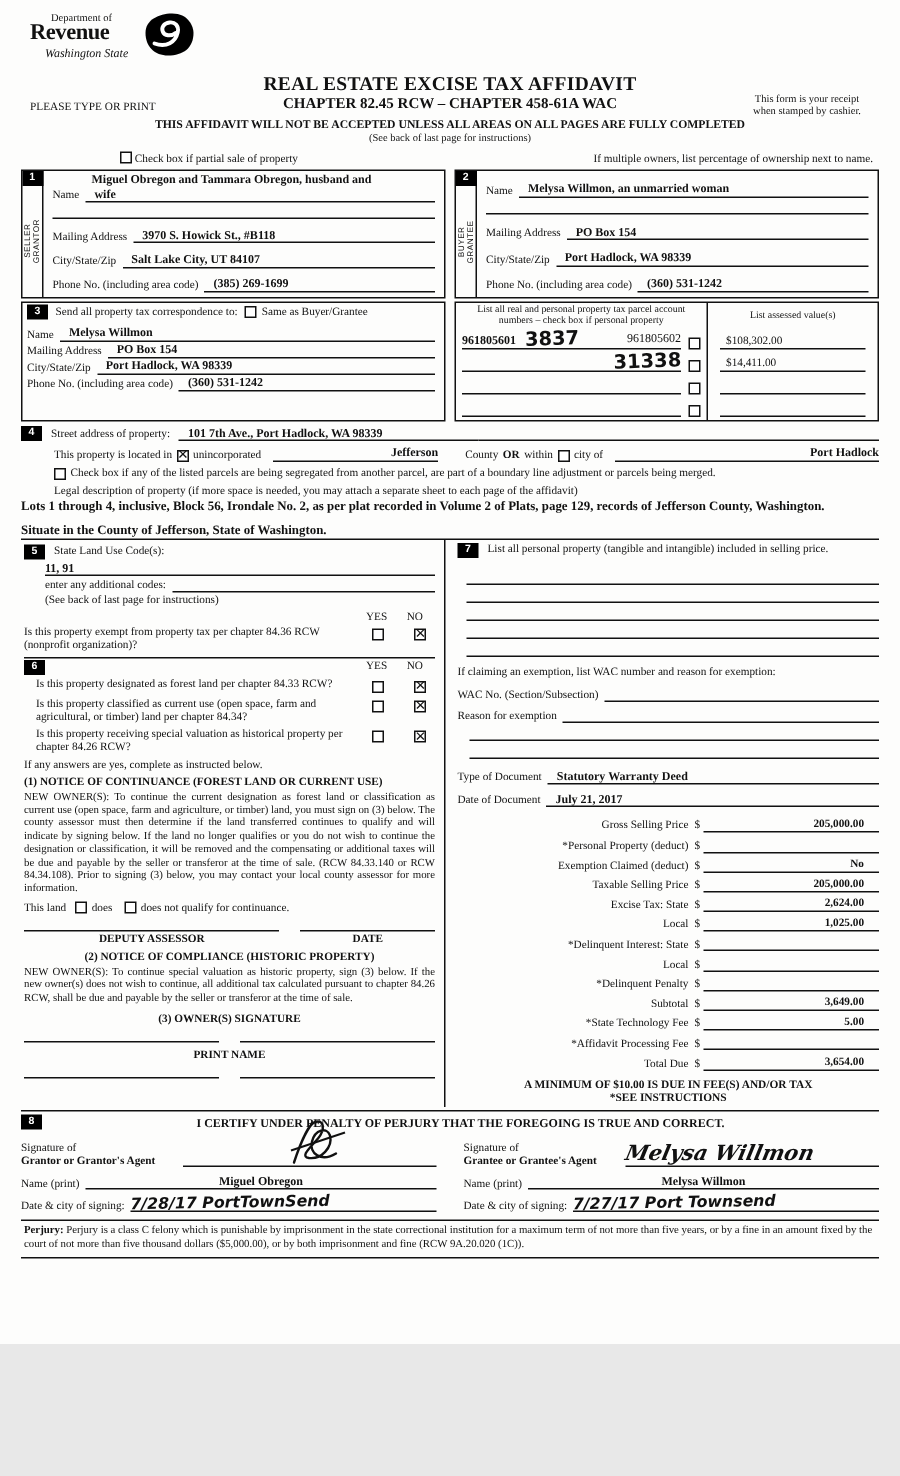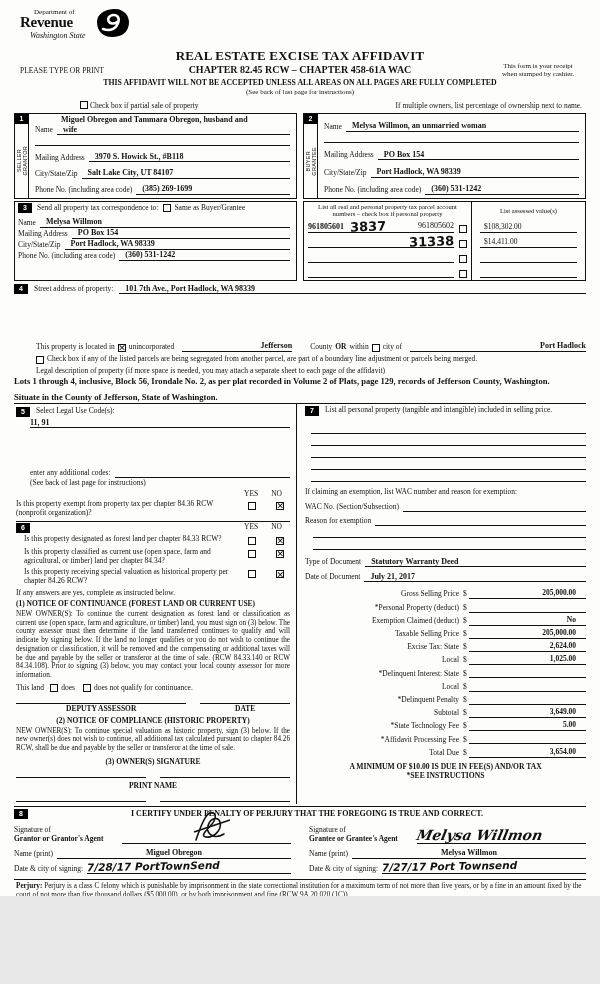--- a/index.html
+++ b/index.html
@@ -289,42 +289,42 @@
     <div class="row" style="margin-top:3px;">
       <span class="ind">This property is located in</span>
       <span class="cb checked" style="margin:0 3px;"></span>
       <span>unincorporated</span>
       <span class="ul val" style="width:110px; margin-left:8px; font-size:8px;">Jefferson</span>
       <span style="margin-left:18px;">County</span>
       <span class="b" style="margin-left:3px;">OR</span>
       <span style="margin-left:3px;">within</span>
       <span class="cb" style="margin:0 3px;"></span>
       <span>city of</span>
-      <span class="ul val grow" style="margin-left:8px; font-size:8px;margin-top:44px;">Port Hadlock</span>
+      <span class="ul val grow" style="margin-left:8px; font-size:8px;">Port Hadlock</span>
     </div>
     <div class="row" style="margin-top:3px;">
       <span class="cb ind" style="margin-right:3px;"></span>
       <span>Check box if any of the listed parcels are being segregated from another parcel, are part of a boundary line adjustment or parcels being merged.</span>
     </div>
     <div class="ind" style="margin-top:3px;">Legal description of property (if more space is needed, you may attach a separate sheet to each page of the affidavit)</div>
     <div class="legal">Lots 1 through 4, inclusive, Block 56, Irondale No. 2, as per plat recorded in Volume 2 of Plats, page 129, records of Jefferson County, Washington.</div>
     <div class="situate">Situate in the County of Jefferson, State of Washington.</div>
   </div>
 
   <div class="twocol">
 
     <div class="lcol">
       <div class="frow" style="align-items:center;">
         <span class="secnum">5</span>
-        <span style="padding-left:6px;">Select Legal Use Code(s):</span>
+        <span style="padding-left:6px;">State Land Use Code(s):</span>
       </div>
       <div class="frow">
           <span class="ul grow val" style="margin-left:14px; padding-left:0; font-size:8px;">11, 91</span>
         </div>
-      <div class="frow" style="margin-left:14px;margin-top:39px;">
+      <div class="frow" style="margin-left:14px;">
           <span class="lab">enter any additional codes:</span>
         <span class="ul grow"></span>
         </div>
       <div style="margin-left:14px; margin-top:1px;">(See back of last page for instructions)</div>
       <div class="yn-head">
         <span>YES</span>
         <span>NO</span>
       </div>
       <div class="qrow">
         <span class="q">Is this property exempt from property tax per chapter 84.36 RCW (nonprofit organization)?</span>

